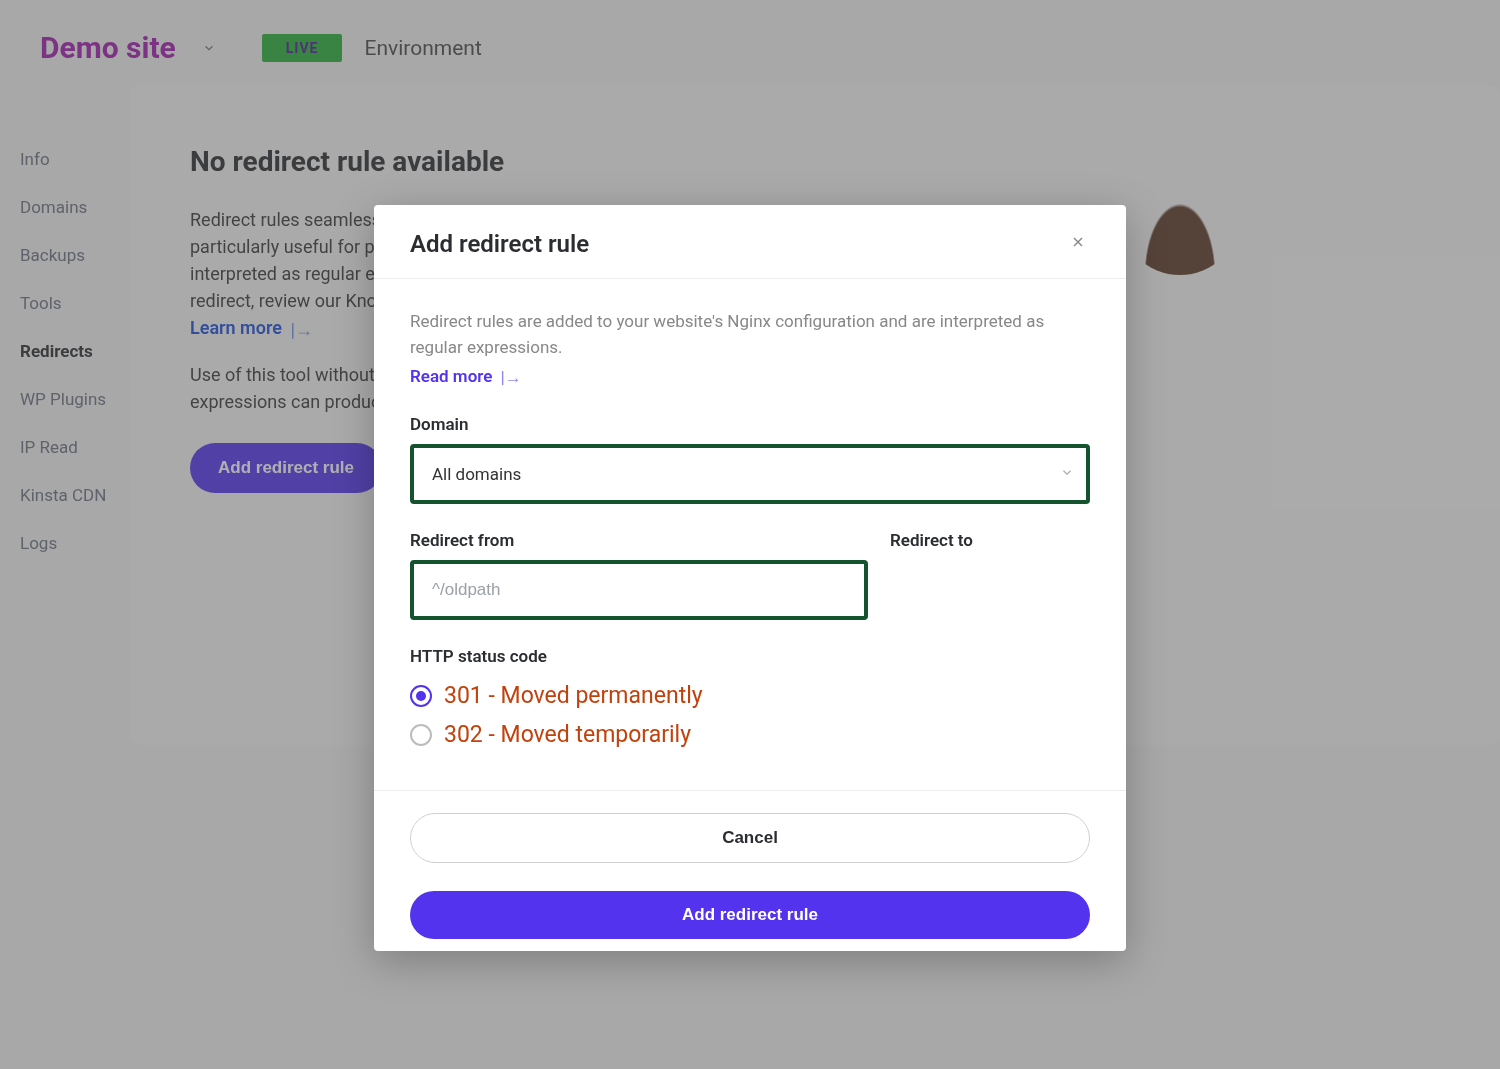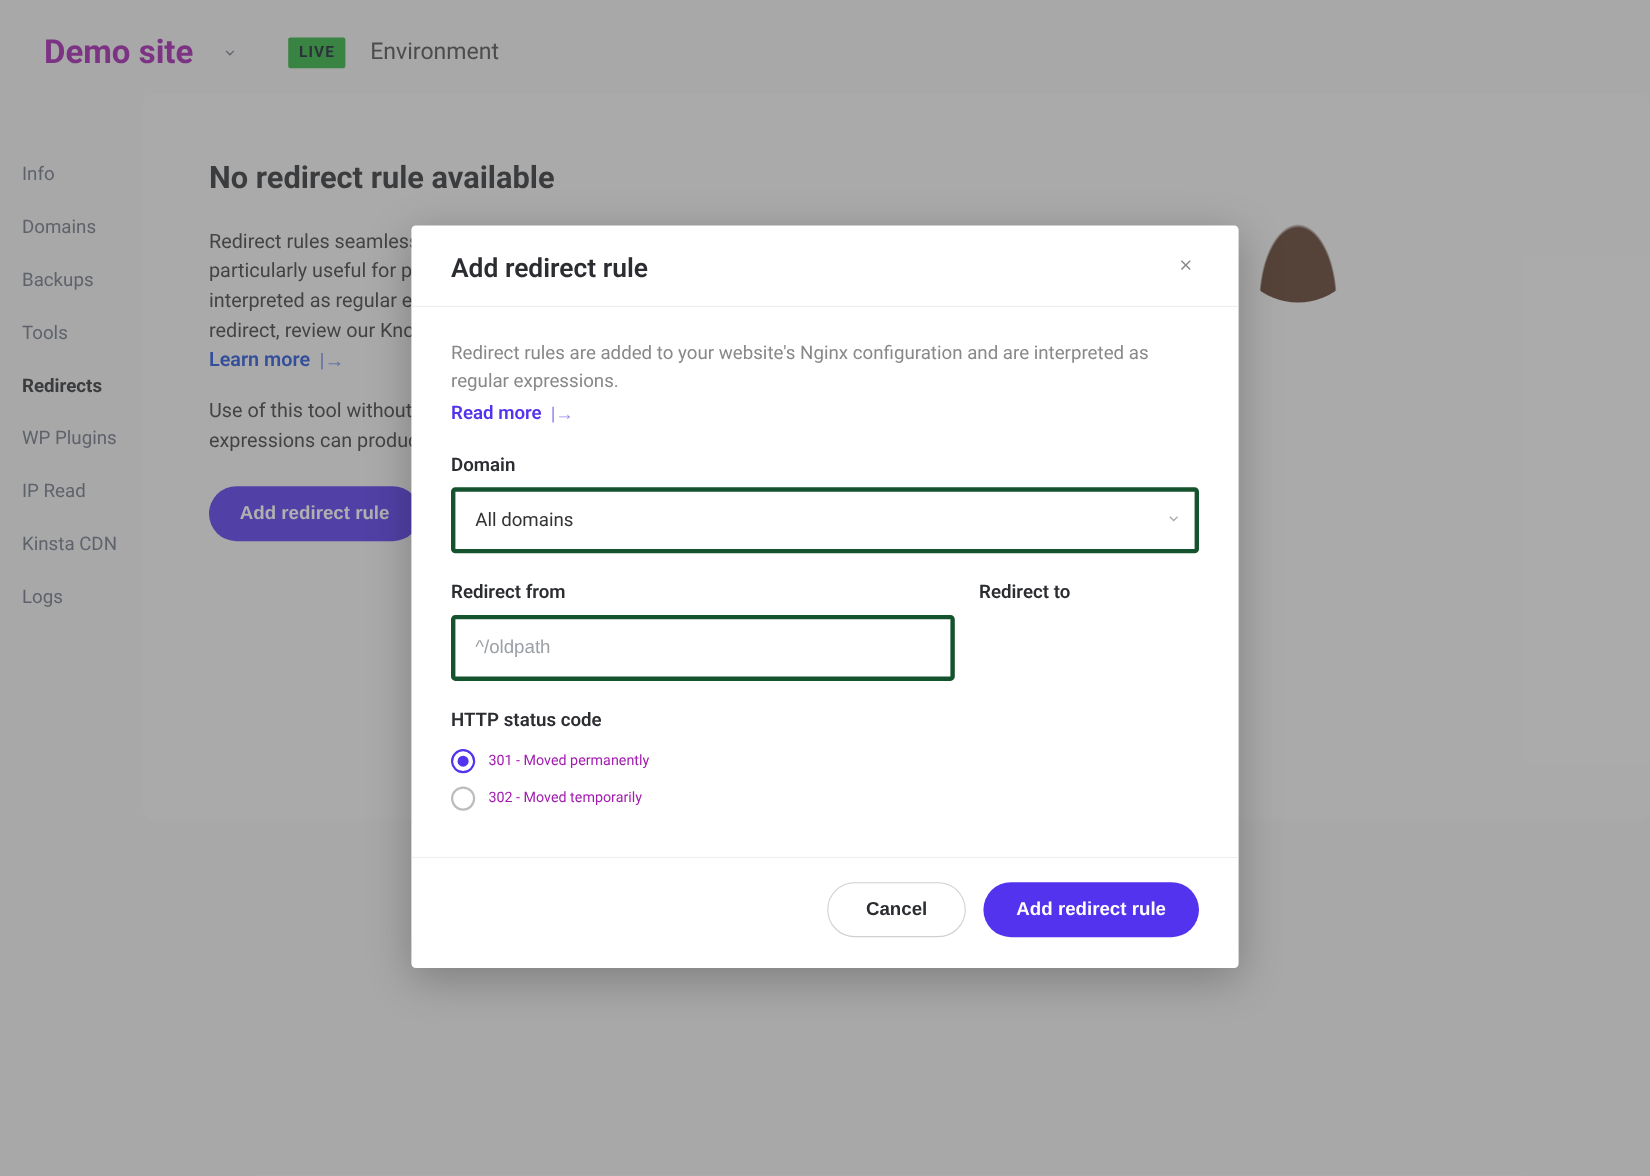--- a/index.html
+++ b/index.html
@@ -24,25 +24,25 @@
   color: #a21caf;
   text-align: right;
 }
 .chevron-site {
   color: #6b7280;
   margin-left: 10px;
   display: inline-flex;
 }
 .env-badge {
   background: #27ae39;
-  color: #0f172a;
+  color: #4c1d95;
   font-size: 14px;
   font-weight: 700;
   letter-spacing: 1px;
-  padding: 6px 10px;
+  padding: 6px 24px;
   border-radius: 2px;
   margin-left: 30px;
 }
 .env-label {
   font-size: 21px;
   color: #4a4a4a;
   margin-left: 6px;
 }
 .layout {
   display: flex;
@@ -239,30 +239,31 @@
 .radio-circle.selected {
   border-color: #5333ed;
 }
 .radio-dot {
   width: 10px;
   height: 10px;
   background: #5333ed;
   border-radius: 50%;
 }
 .radio-label {
-  font-size: 13px;
-  color: #a21caf;
+  font-size: 23px;
+  color: #c2410c;
 }
 .modal-footer {
   border-top: 1px solid #eee;
-  padding: 22px 36px 28px 36px;
+  padding: 22px 36px 12px 36px;
   display: flex;
   justify-content: flex-end;
-  gap: 16px;
+  gap: 28px;
   margin-top: 26px;
+  flex-direction: column;
 }
 .footer-cancel {
   background: #fff;
   border: 1px solid #d0d0d0;
   font-size: 17px;
   font-weight: 600;
   color: #2b2d31;
   padding: 14px 34px;
   border-radius: 28px;
   cursor: pointer;

